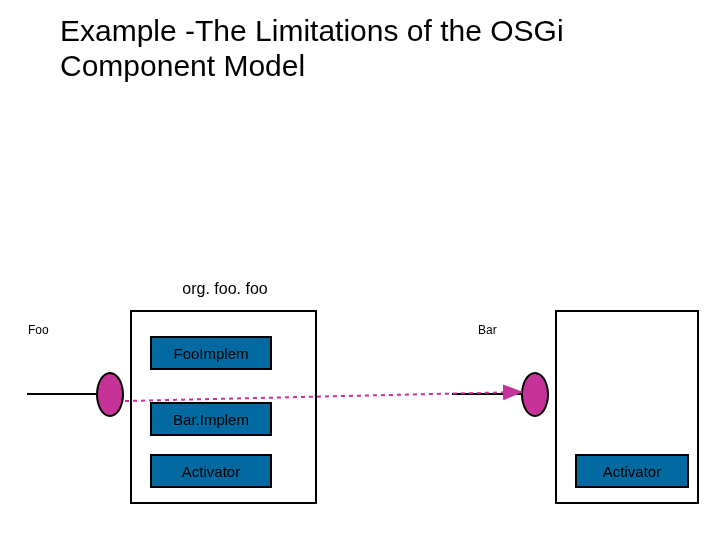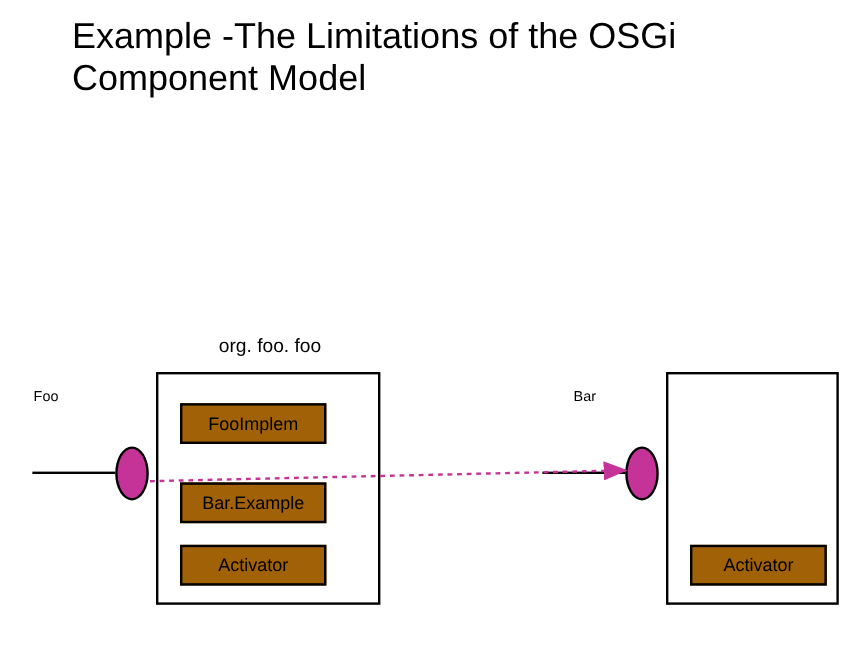--- a/index.html
+++ b/index.html
@@ -49,21 +49,21 @@
     text-align: center;
   }
   .bundle {
     position: absolute;
     border: 2px solid #000;
     background: #fff;
   }
   .comp {
     position: absolute;
     border: 2px solid #000;
-    background: #a16207;
+    background: #0369a1;
     font-size: 15px;
     text-align: center;
     display: flex;
     align-items: center;
     justify-content: center;
     padding: 0 4px;
   }
   .port {
     position: absolute;
     width: 24px;
@@ -118,20 +118,20 @@
     <svg class="arrow-svg" style="left:125px; top:100px;" width="410" height="30">
       <defs>
         <marker id="ah" markerWidth="10" markerHeight="8" refX="9" refY="4" orient="auto">
           <path d="M0,0 L10,4 L0,8 Z" fill="#c53398"></path>
         </marker>
       </defs>
       <line x1="0" y1="21" x2="396" y2="12" stroke="#c53398" stroke-width="2" stroke-dasharray="4,4" marker-end="url(#ah)"></line>
     </svg>
 
     <div class="comp" style="left:150px; top:56px; width:110px; height:30px;">FooImplem</div>
-    <div class="comp" style="left:150px; top:122px; width:110px; height:30px;">Bar.Example</div>
+    <div class="comp" style="left:150px; top:122px; width:110px; height:30px;">Bar.Implem</div>
     <div class="comp" style="left:150px; top:174px; width:110px; height:30px;">Activator</div>
 
     <div class="comp" style="left:575px; top:174px; width:102px; height:30px;">Activator</div>
 
   </div>
 
 </div>
 
 </body></html>

